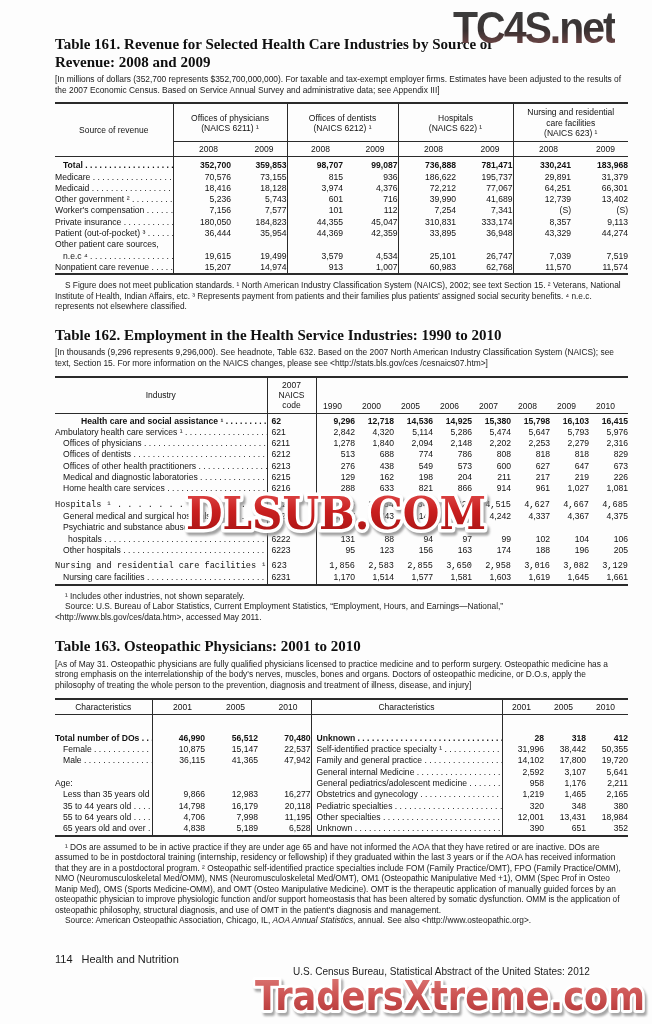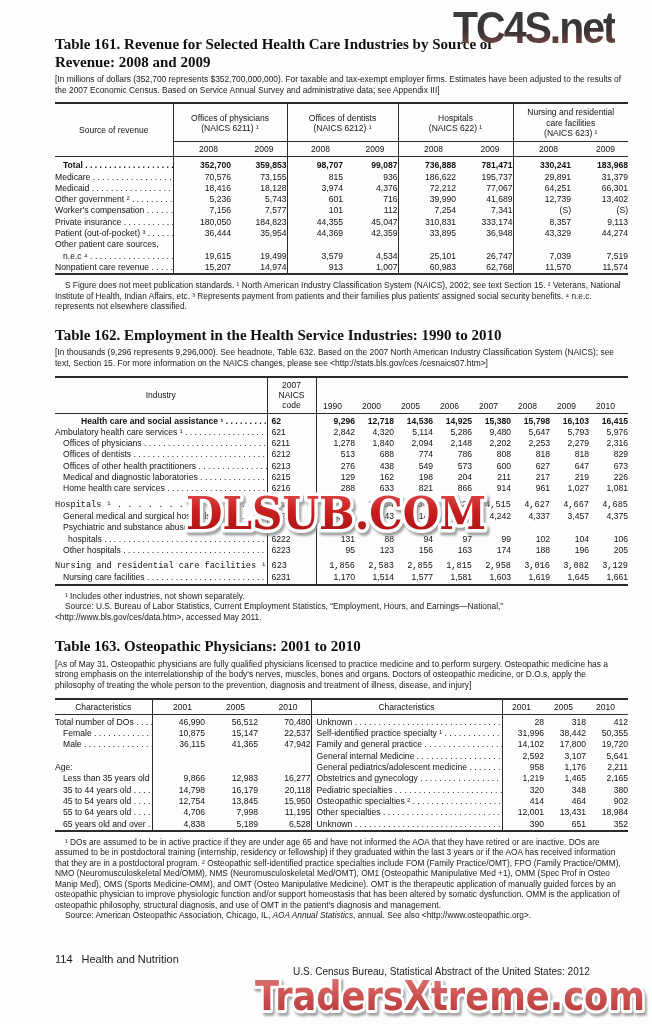--- a/index.html
+++ b/index.html
@@ -49,21 +49,21 @@
   .t162 tbody tr:first-child td { border-top:1.5px solid #2b2b2b; padding-top:2px; }
   .t162 tbody .stub { border-right:1px solid #2b2b2b; }
   .t162 .code { border-right:1px solid #2b2b2b; padding-left:4px; white-space:nowrap; }
   .t162 tr.gap td { padding-top:5px;font-family:Liberation Mono, monospace; }
 
   
   .t163 th { padding-top:2px; padding-bottom:2px; }
   .t163 .stubHead { vertical-align:middle; }
   .t163 .lsh { border-right:1px solid #2b2b2b; }
   .t163 thead .rsh { border-right:1px solid #2b2b2b; }
-  .t163 tbody tr:first-child td { border-top:1.5px solid #2b2b2b; padding-top:2px; }
+  .t163 tbody tr:first-child td { border-top:1.5px solid #2b2b2b; padding-top:18px;font-weight:bold; }
   .t163 tbody .stub { border-right:1px solid #2b2b2b; }
   .t163 .stub .plain, .t163 .stub .lead { padding-right:2px; }
   .t163 .rstub { border-right:1px solid #2b2b2b; }
   .t163 .rstub .lead, .t163 .rstub .plain { padding-left:5px; }
 
   .fn { margin:0; font-size:8.3px; line-height:10.5px; text-indent:10px; color:#1a1a1a; }
   .sec161 { margin-bottom:15px; }
   .sec162 { margin-bottom:16px; }
 
   
@@ -299,21 +299,21 @@
           </tr>
           <tr>
             <td class="stub">
               <div class="lead">Ambulatory health care services ¹</div>
             </td>
             <td class="code">621</td>
             <td class="num">2,842</td>
             <td class="num">4,320</td>
             <td class="num">5,114</td>
             <td class="num">5,286</td>
-            <td class="num">9,480</td>
+            <td class="num">5,474</td>
             <td class="num">5,647</td>
             <td class="num">5,793</td>
             <td class="num">5,976</td>
           </tr>
           <tr>
             <td class="stub">
               <div class="lead ind1">Offices of physicians</div>
             </td>
             <td class="code">6211</td>
             <td class="num">1,278</td>
@@ -399,21 +399,21 @@
             <td class="stub">
               <div class="lead ind1">General medical and surgical hospitals</div>
             </td>
             <td class="code">6221</td>
             <td class="num">3,287</td>
             <td class="num">3,743</td>
             <td class="num">4,145</td>
             <td class="num">4,163</td>
             <td class="num">4,242</td>
             <td class="num">4,337</td>
-            <td class="num">3,457</td>
+            <td class="num">4,367</td>
             <td class="num">4,375</td>
           </tr>
           <tr>
             <td class="stub">
               <div class="plain ind1">Psychiatric and substance abuse</div>
               <div class="lead ind1b">hospitals</div>
             </td>
             <td class="code">6222</td>
             <td class="num">131</td>
             <td class="num">88</td>
@@ -439,21 +439,21 @@
             <td class="num">205</td>
           </tr>
           <tr class="gap">
             <td class="stub">
               <div class="lead">Nursing and residential care facilities ¹</div>
             </td>
             <td class="code">623</td>
             <td class="num">1,856</td>
             <td class="num">2,583</td>
             <td class="num">2,855</td>
-            <td class="num">1,815</td>
+            <td class="num">3,650</td>
             <td class="num">2,958</td>
             <td class="num">3,016</td>
             <td class="num">3,082</td>
             <td class="num">3,129</td>
           </tr>
           <tr>
             <td class="stub">
               <div class="lead ind1">Nursing care facilities</div>
             </td>
             <td class="code">6231</td>
@@ -594,34 +594,20 @@
             <td class="num divR">20,118</td>
             <td class="stub rstub">
               <div class="lead ind1">Pediatric specialties</div>
             </td>
             <td class="num">320</td>
             <td class="num">348</td>
             <td class="num">380</td>
           </tr>
           <tr>
             <td class="stub">
-              <div class="lead ind1">45 to 54 years old</div>
-            </td>
-            <td class="num">12,754</td>
-            <td class="num">13,845</td>
-            <td class="num divR">15,950</td>
-            <td class="stub rstub">
-              <div class="lead ind1">Osteopathic specialties ²</div>
-            </td>
-            <td class="num">414</td>
-            <td class="num">464</td>
-            <td class="num">902</td>
-          </tr>
-          <tr>
-            <td class="stub">
               <div class="lead ind1">55 to 64 years old</div>
             </td>
             <td class="num">4,706</td>
             <td class="num">7,998</td>
             <td class="num divR">11,195</td>
             <td class="stub rstub">
               <div class="lead ind1">Other specialties</div>
             </td>
             <td class="num">12,001</td>
             <td class="num">13,431</td>

